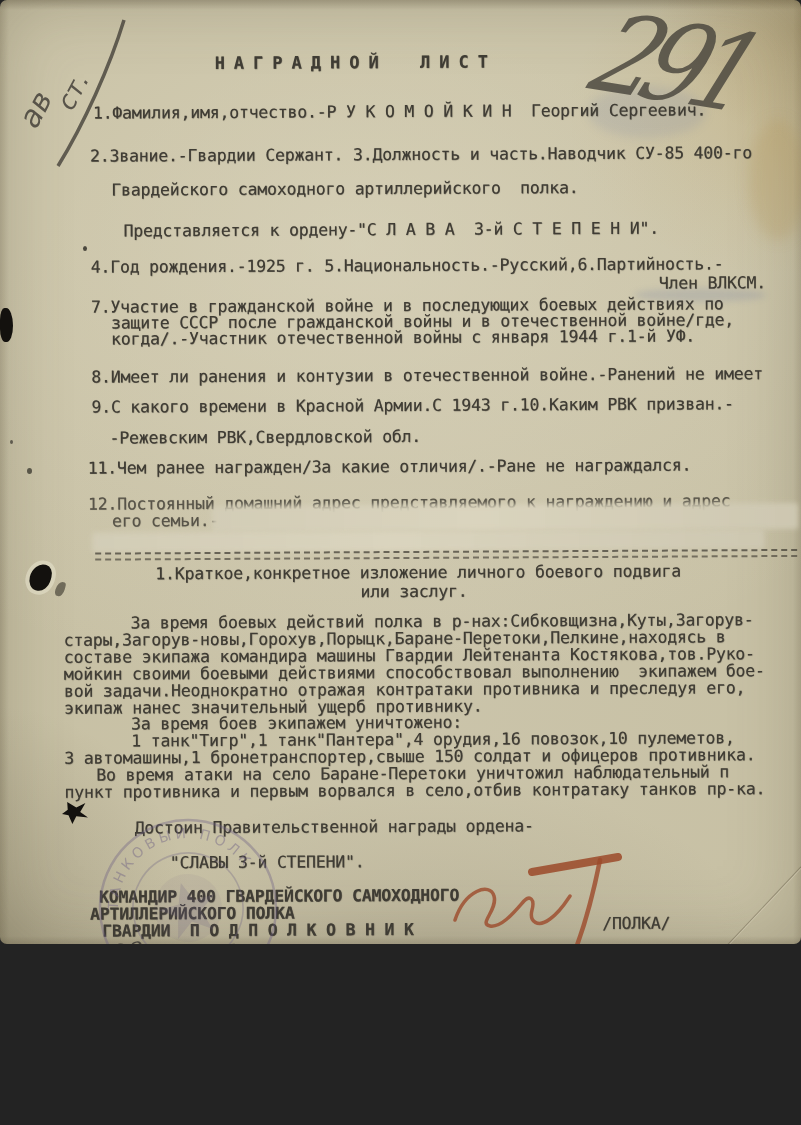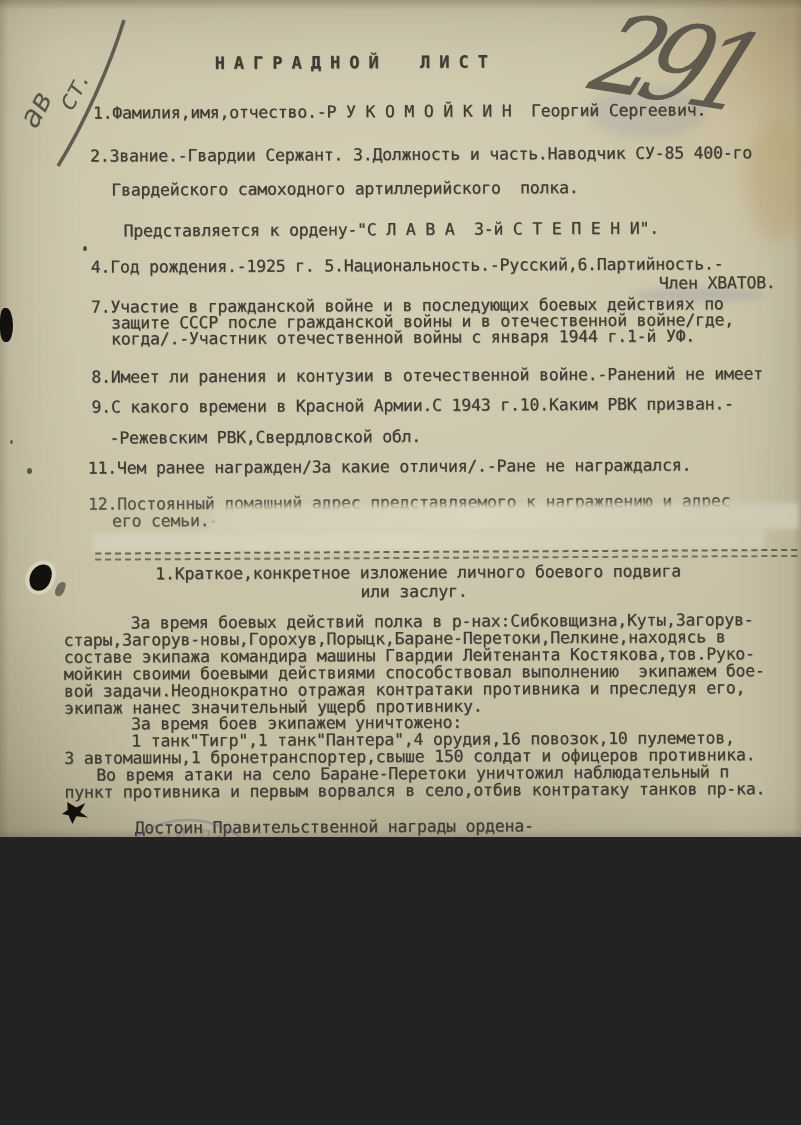--- a/index.html
+++ b/index.html
@@ -1,31 +1,32 @@
 <!DOCTYPE html>
 <html><head>
 <meta charset="utf-8">
 <style>
   html,body{margin:0;padding:0;background:#232323;}
   .paper{
-    position:relative;width:801px;height:837px;overflow:hidden;
+    position:relative;width:801px;height:944px;overflow:hidden;
     background-color:#c6bfa2;
     background-image:
       radial-gradient(ellipse 900px 650px at 45% 26%, rgba(226,220,198,.50), transparent 70%),
       radial-gradient(ellipse 750px 900px at 52% 72%, rgba(208,202,180,.45), transparent 72%),
       radial-gradient(ellipse 300px 230px at 97% 12%, rgba(178,138,58,.20), transparent 70%),
       radial-gradient(ellipse 200px 150px at 100% 3%, rgba(118,92,38,.28), transparent 72%),
       radial-gradient(ellipse 280px 340px at 0% 100%, rgba(96,88,64,.32), transparent 70%),
       radial-gradient(ellipse 420px 220px at 55% 100%, rgba(118,110,86,.22), transparent 75%),
       linear-gradient(180deg, rgba(96,86,62,.45) 0, rgba(96,86,62,0) 10px),
       linear-gradient(90deg, rgba(104,94,68,.30) 0, rgba(104,94,68,0) 9px),
       linear-gradient(270deg, rgba(104,94,68,.22) 0, rgba(104,94,68,0) 8px),
       linear-gradient(0deg, rgba(96,86,62,.30) 0, rgba(96,86,62,0) 8px);
     box-shadow: inset 0 0 70px rgba(84,76,54,.28);
     font-family:"DejaVu Sans Mono","Liberation Mono",monospace;
+    border-radius:7px;
   }
   .t{
     position:absolute;white-space:pre;color:#3f3c34;font-size:16.5px;
     letter-spacing:-.2px;line-height:1;
     text-shadow:.4px .4px .7px rgba(58,54,46,.65);
   }
   .hv{font-weight:bold;}
   .fade{opacity:.82;}
   .ttl{font-size:17px;font-weight:bold;letter-spacing:9px;word-spacing:13px;}
   .sheet{position:absolute;left:0;top:0;width:801px;height:1125px;transform:rotate(-.3deg);transform-origin:400px 520px;}
@@ -56,21 +57,21 @@
   <div class="stain" style="left:628px;top:1028px;width:130px;height:64px;background:rgba(95,90,75,.16);filter:blur(9px);"></div>
   <div class="stain" style="left:748px;top:120px;width:60px;height:120px;background:rgba(168,126,48,.18);filter:blur(7px);"></div>
 
   <div class="sheet">
     <div class="t ttl" style="left:217px;top:54px;">НАГРАДНОЙ ЛИСТ</div>
     <div class="t" style="left:95px;top:104px;">1.Фамилия,имя,отчество.-Р У К О М О Й К И Н  Георгий Сергеевич.</div>
     <div class="t" style="left:92px;top:147px;">2.Звание.-Гвардии Сержант. 3.Должность и часть.Наводчик СУ-85 400-го</div>
     <div class="t" style="left:113px;top:181px;">Гвардейского самоходного артиллерийского  полка.</div>
     <div class="t" style="left:125px;top:222px;">Представляется к ордену-"С Л А В А  3-й С Т Е П Е Н И".</div>
     <div class="t" style="left:92px;top:258px;">4.Год рождения.-1925 г. 5.Национальность.-Русский,6.Партийность.-</div>
-    <div class="t" style="left:660px;top:277px;">Член ХВАТОВ.</div>
+    <div class="t" style="left:660px;top:277px;">Член ВЛКСМ.</div>
     <div class="t" style="left:92px;top:298px;">7.Участие в гражданской войне и в последующих боевых действиях по</div>
     <div class="t" style="left:112px;top:314px;">защите СССР после гражданской войны и в отечественной войне/где,</div>
     <div class="t" style="left:112px;top:330px;">когда/.-Участник отечественной войны с января 1944 г.1-й УФ.</div>
     <div class="t" style="left:92px;top:368px;">8.Имеет ли ранения и контузии в отечественной войне.-Ранений не имеет</div>
     <div class="t" style="left:92px;top:398px;">9.С какого времени в Красной Армии.С 1943 г.10.Каким РВК призван.-</div>
     <div class="t" style="left:110px;top:429px;">-Режевским РВК,Свердловской обл.</div>
     <div class="t" style="left:88px;top:459px;">11.Чем ранее награжден/За какие отличия/.-Ране не награждался.</div>
     <div class="t fade" style="left:88px;top:495px;">12.Постоянный домашний адрес представляемого к награждению и адрес</div>
     <div class="t fade" style="left:112px;top:512px;">его семьи.-</div>
 

